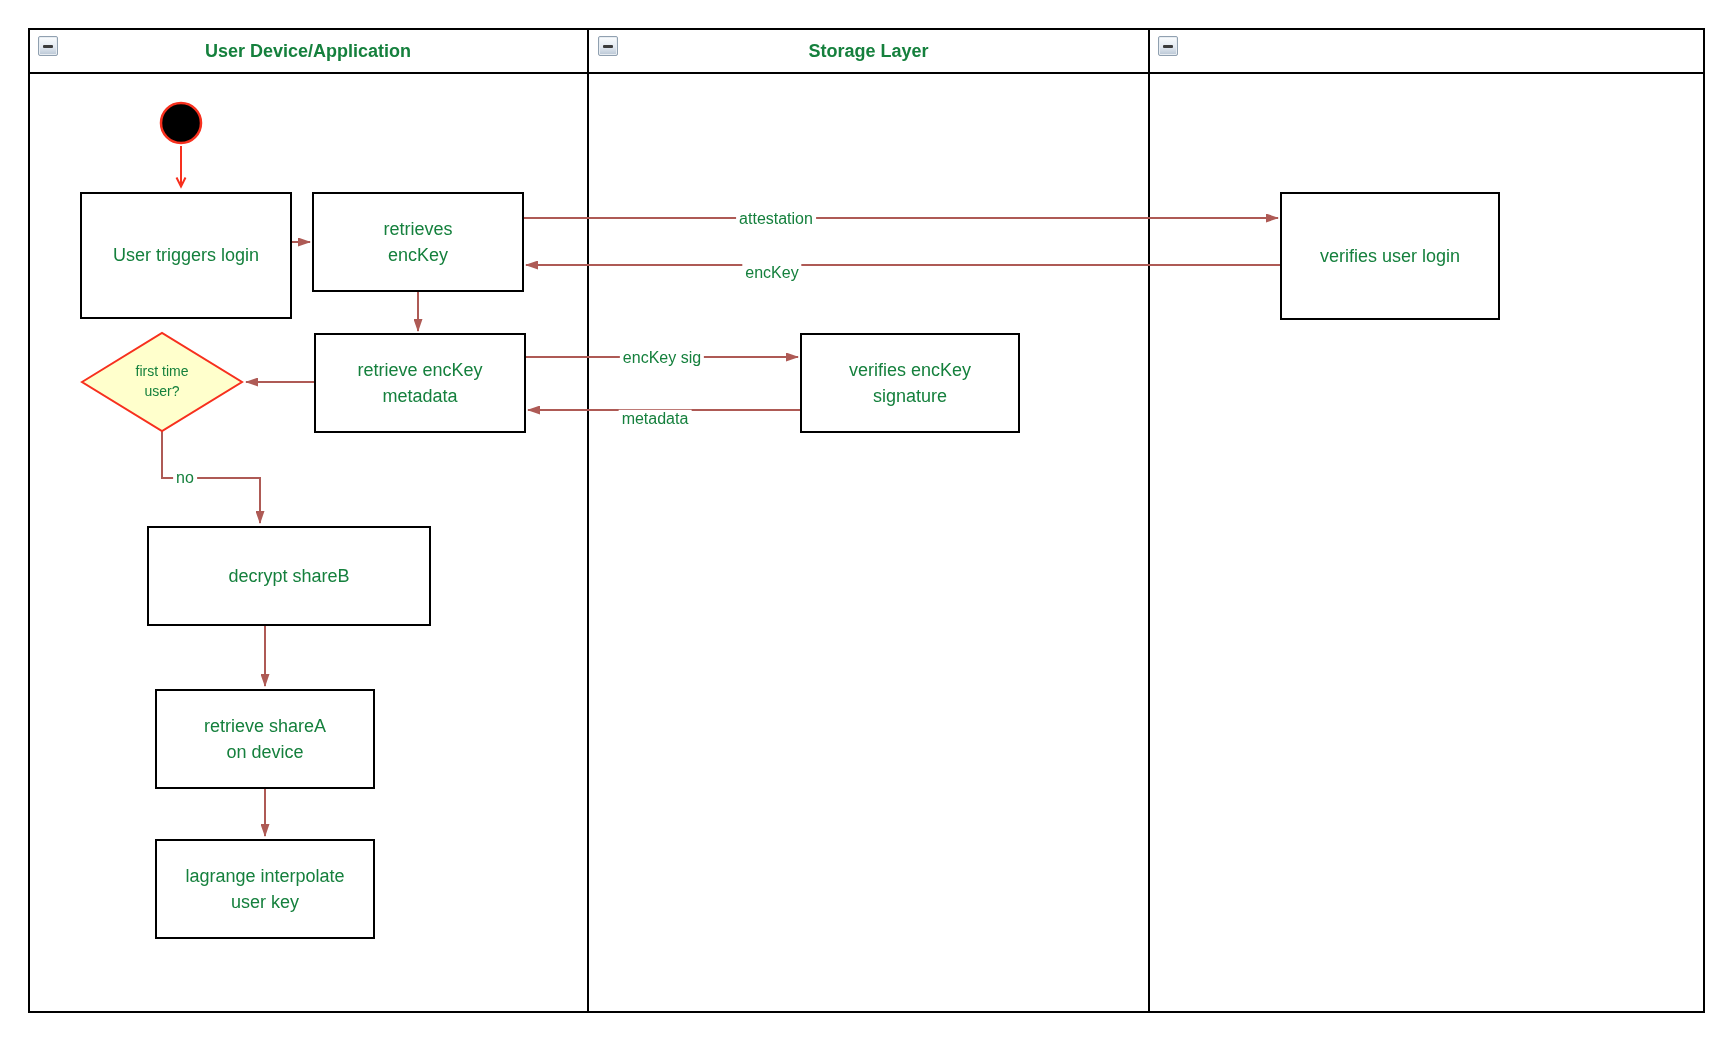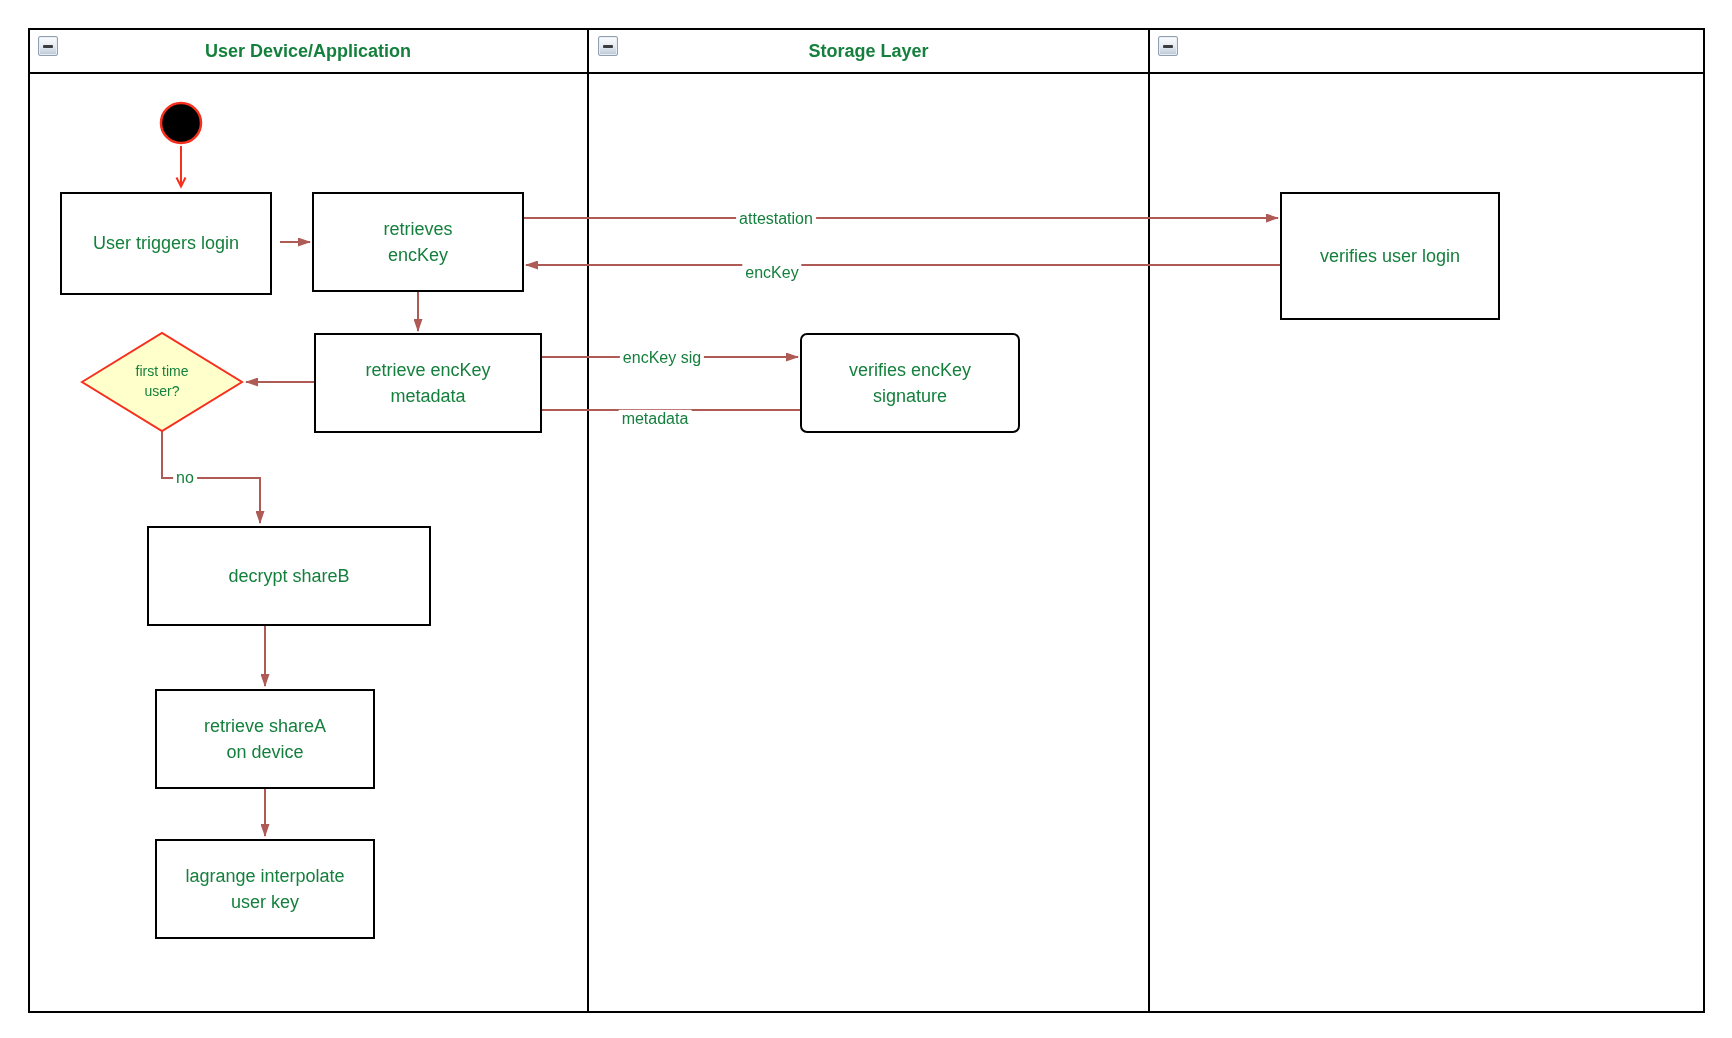--- a/index.html
+++ b/index.html
@@ -92,31 +92,31 @@
   <div class="collapse-btn" style="left:38px;">
       <div class="collapse-glyph"></div>
     </div>
   <div class="collapse-btn" style="left:598px;">
       <div class="collapse-glyph"></div>
     </div>
   <div class="collapse-btn" style="left:1158px;">
       <div class="collapse-glyph"></div>
     </div>
 
-  <div class="node" style="left:60px;top:192px;width:212px;height:103px;">User triggers login</div>
+  <div class="node" style="left:80px;top:192px;width:212px;height:127px;">User triggers login</div>
 
   <div class="node" style="left:312px;top:192px;width:212px;height:100px;">retrieves
 encKey</div>
 
   <div class="node" style="left:1280px;top:192px;width:220px;height:128px;">verifies user login</div>
 
-  <div class="node" style="left:314px;top:333px;width:228px;height:100px;">retrieve encKey
+  <div class="node" style="left:314px;top:333px;width:212px;height:100px;">retrieve encKey
 metadata</div>
 
-  <div class="node" style="left:800px;top:333px;width:220px;height:100px;border-radius:7px;">verifies encKey
+  <div class="node" style="left:800px;top:333px;width:220px;height:100px;">verifies encKey
 signature</div>
 
   <div class="diamond-label" style="left:92px;top:348px;width:140px;height:68px;">first time
 user?</div>
 
   <div class="node" style="left:147px;top:526px;width:284px;height:100px;">decrypt shareB</div>
 
   <div class="node" style="left:155px;top:689px;width:220px;height:100px;">retrieve shareA
 on device</div>
 

